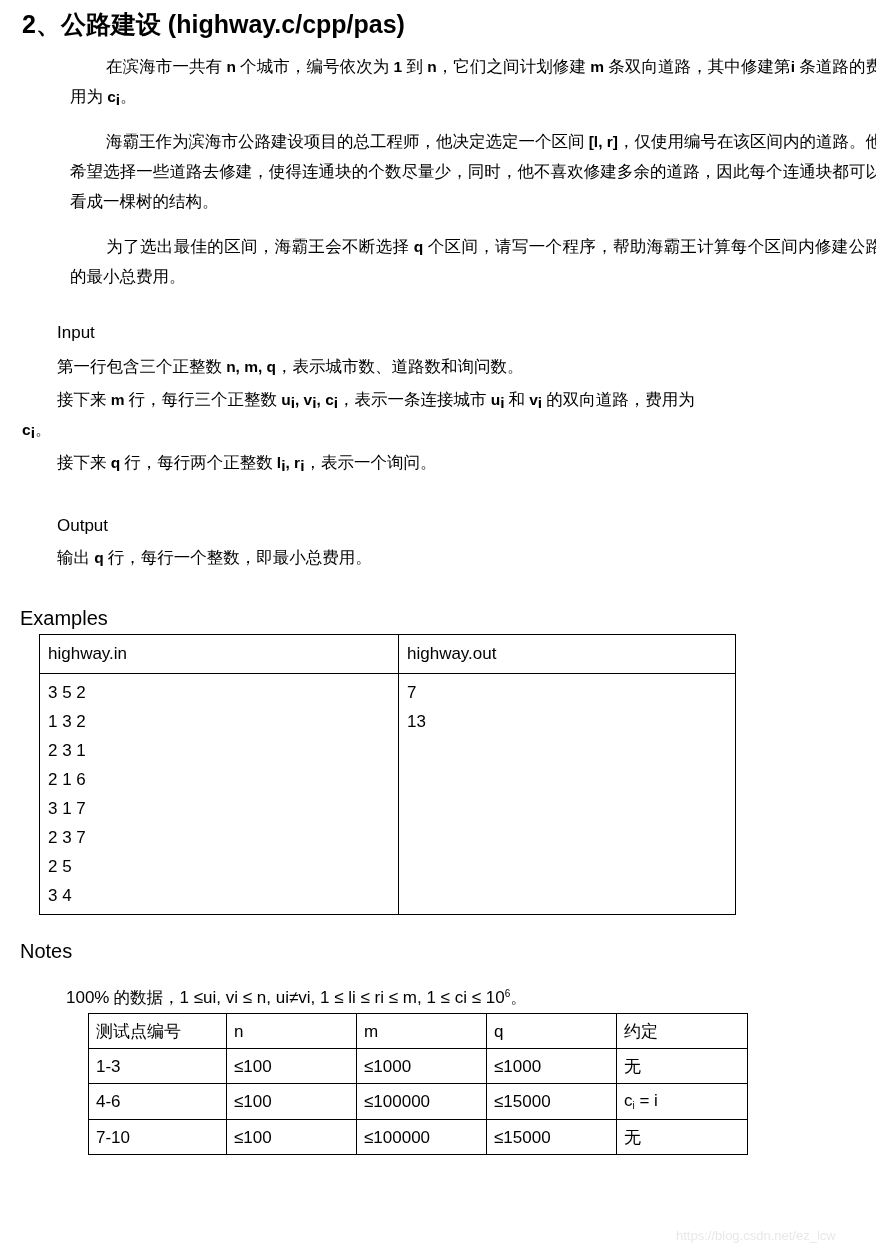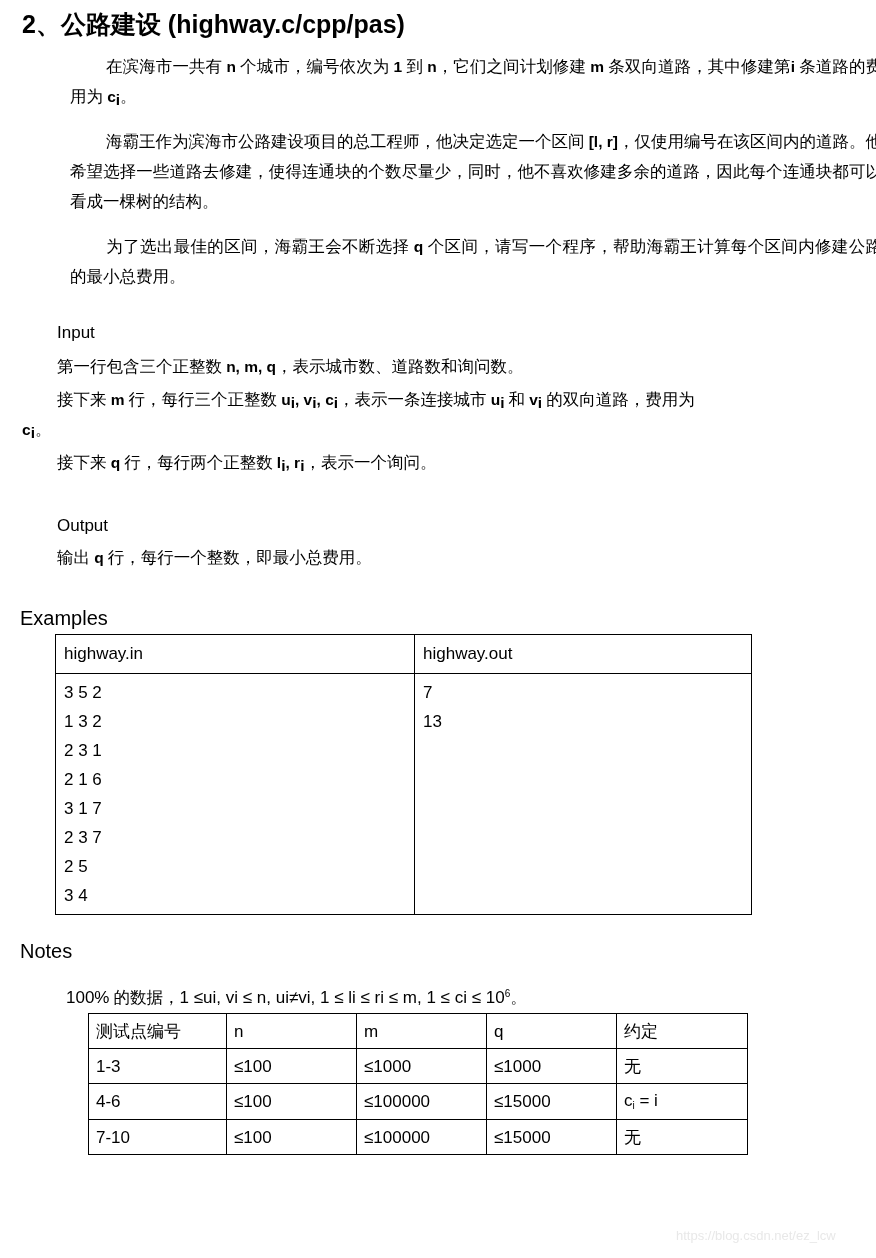--- a/index.html
+++ b/index.html
@@ -103,21 +103,21 @@
   }
   .spec-orphan .lat {
     font-family: "Liberation Sans", "DejaVu Sans", sans-serif;
     font-weight: bold;
     font-size: 15.5px;
   }
 
   
   .ex-table {
     position: absolute;
-    left: 55px;
+    left: 39px;
     top: 634px;
     width: 697px;
     border-collapse: collapse;
     table-layout: fixed;
     font-family: "Liberation Sans", "DejaVu Sans", sans-serif;
   }
   .ex-table td {
     border: 1.4px solid #000000;
     vertical-align: top;
     padding: 4px 0 4px 8px;

